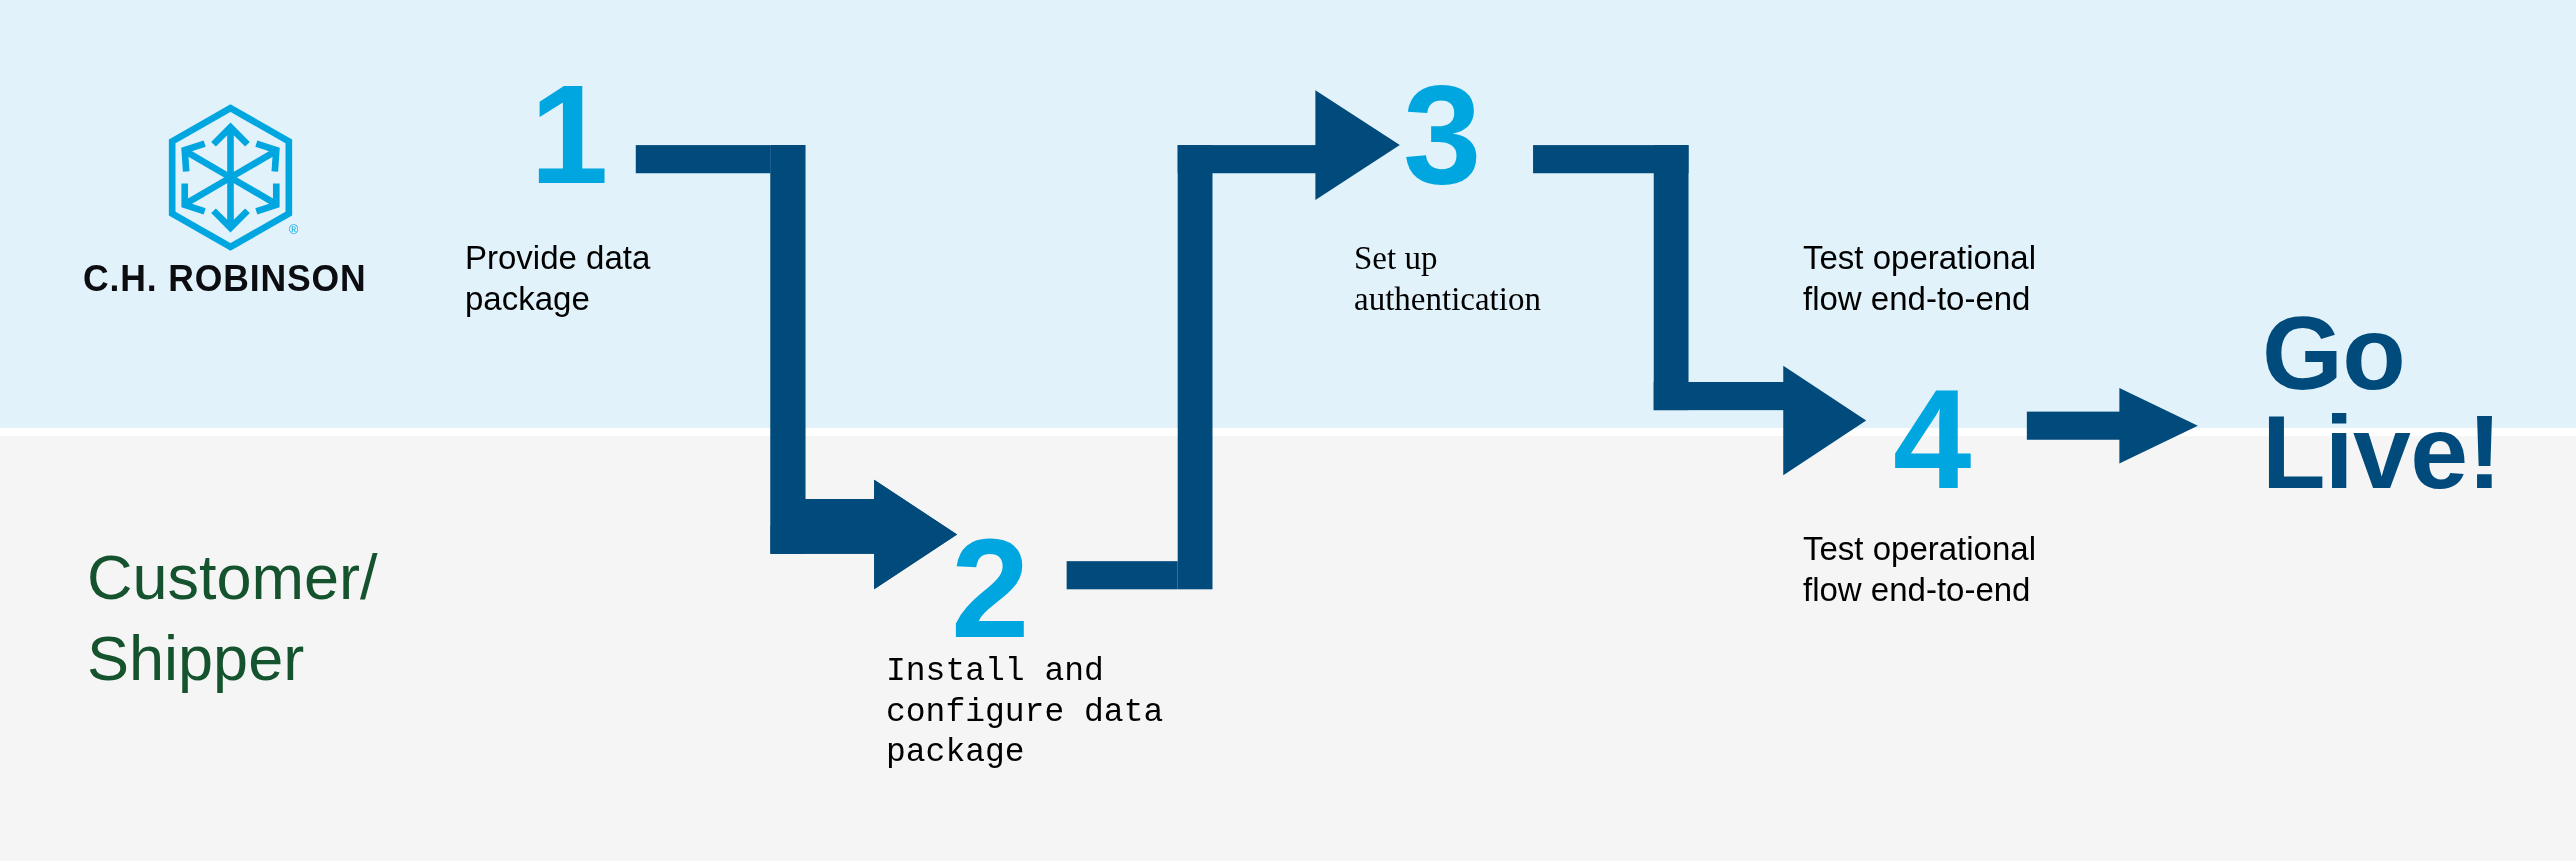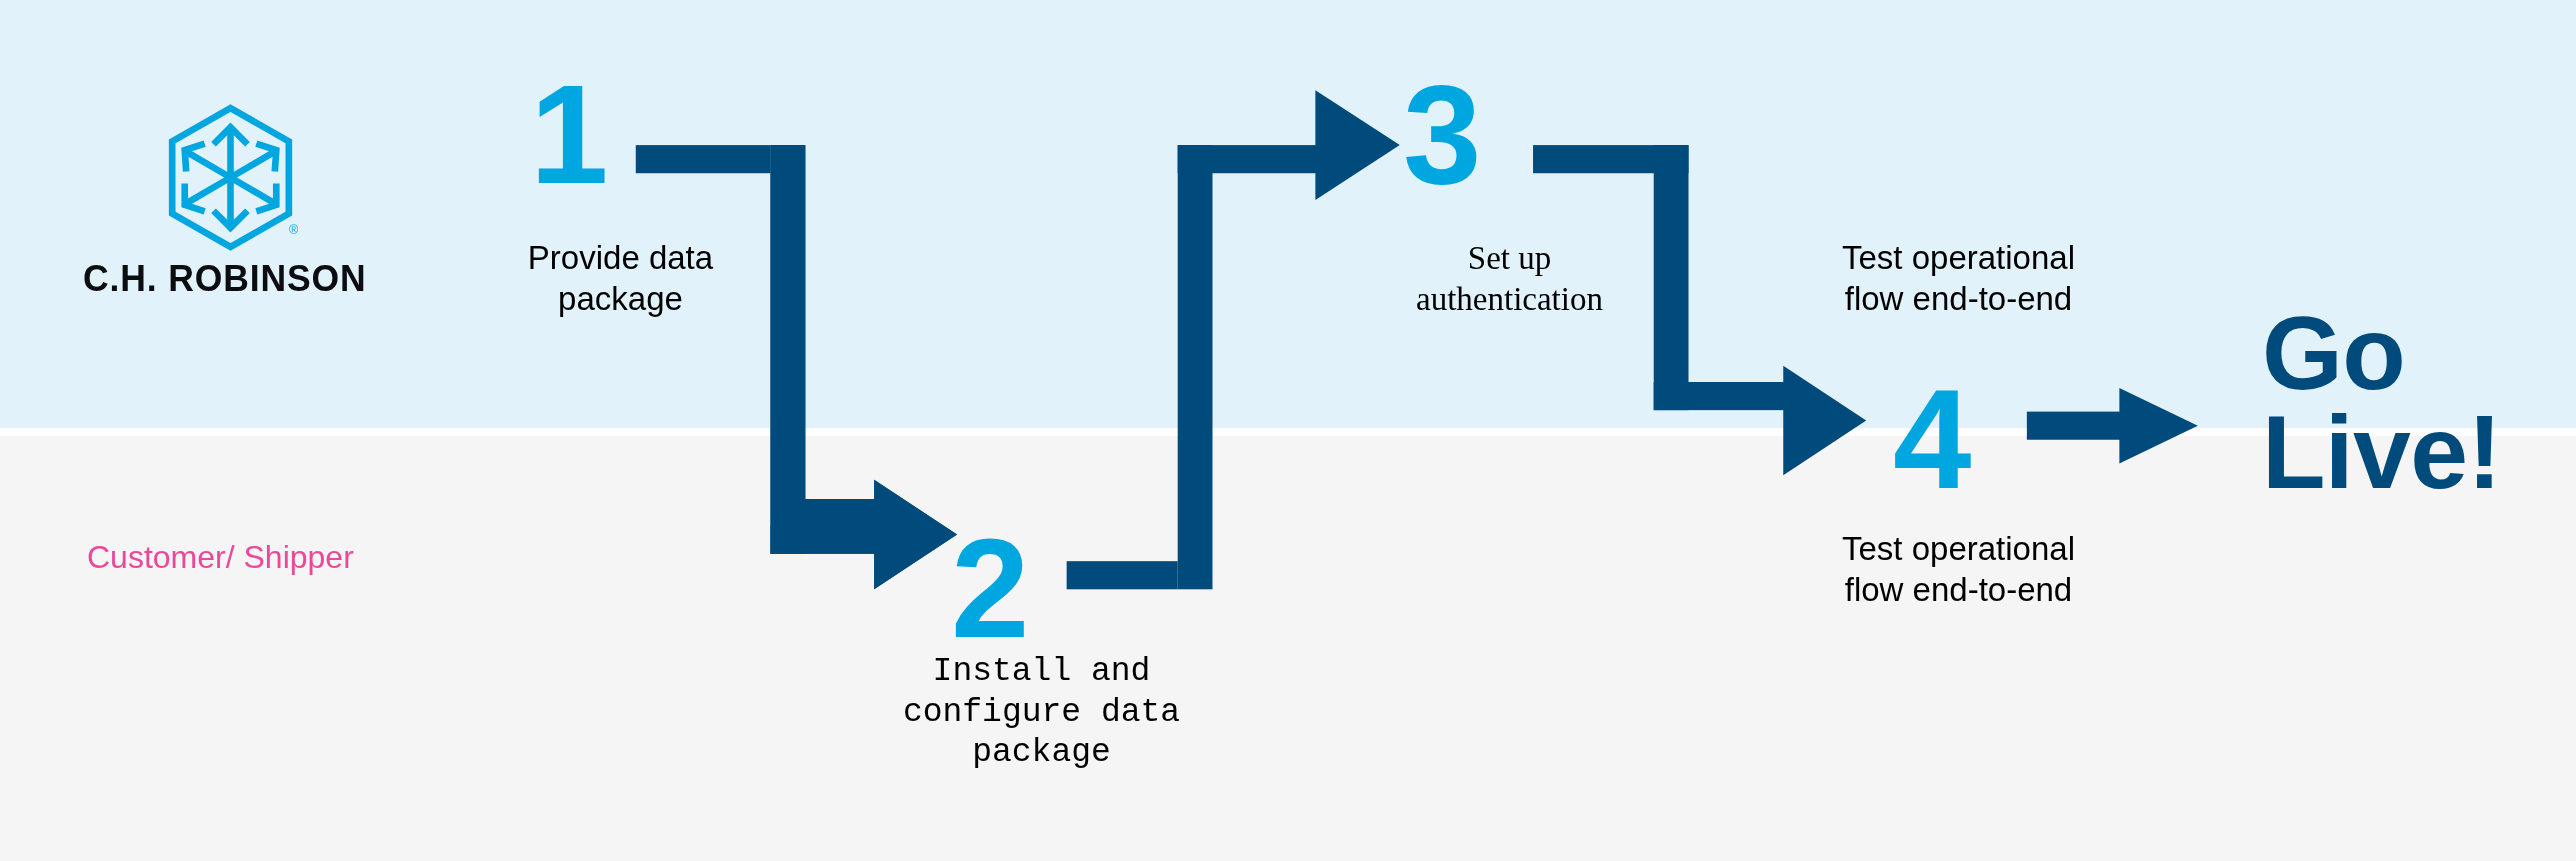--- a/index.html
+++ b/index.html
@@ -52,23 +52,23 @@
     white-space:nowrap;
     transform:scaleX(0.96);
     transform-origin:left center;
   }
 
   
   .lane-label {
     position:absolute;
     left:87px; top:537px;
     width:341px;
-    font-size:32px;
+    font-size:63px;
     line-height:1.28;
-    color:#ec4899;
+    color:#14532d;
     font-family:"Liberation Sans", sans-serif;
   }
 
   
   .step-num {
     position:absolute;
     font-family:"Liberation Sans", sans-serif;
     font-weight:bold;
     font-size:141px;
     line-height:1;
@@ -81,21 +81,20 @@
   #num4 { left:1893px; top:369px; }
 
   
   .step-cap {
     position:absolute;
     font-family:"Liberation Sans", sans-serif;
     font-size:33px;
     line-height:1.23;
     color:#000000;
     white-space:pre-line;
-    text-align:center;
   }
   #cap1 { left:465px;  top:238px;  width:311px; }
   #cap2 { left:886px; top:652px;  width:311px;font-family:Liberation Mono, monospace; }
   #cap3 { left:1354px; top:238px;  width:311px;font-family:Liberation Serif, serif; }
   #cap4a{ left:1803px; top:238px;  width:311px; }
   #cap4b{ left:1803px; top:529px;  width:311px; }
 
   
   .go-live {
     position:absolute;

